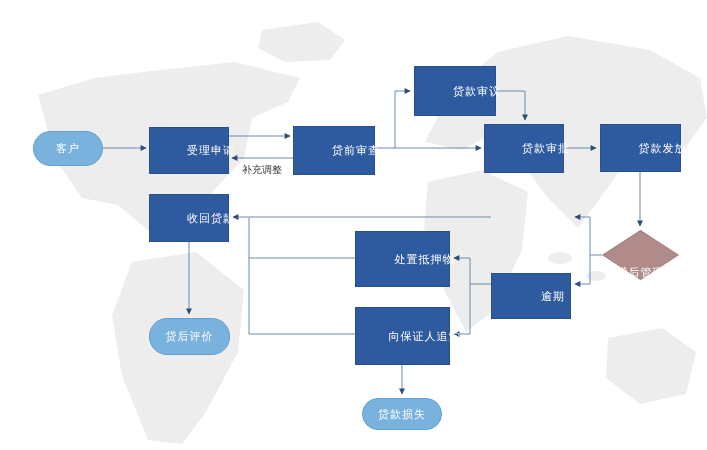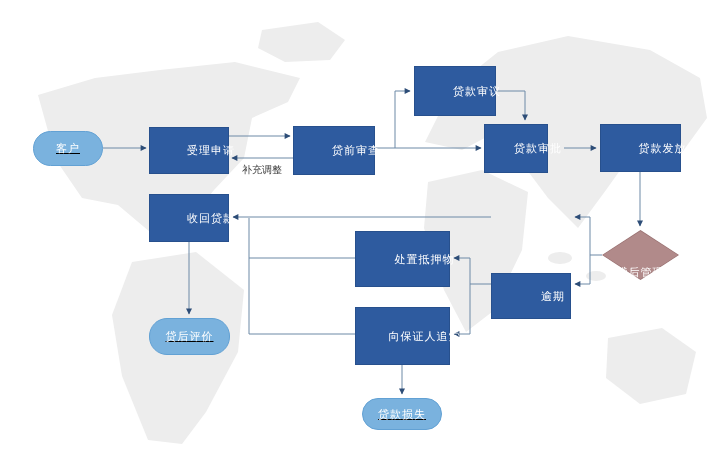--- a/index.html
+++ b/index.html
@@ -12,21 +12,21 @@
   }
   html,body{margin:0;padding:0;}
   body{font-family:"Liberation Sans","DejaVu Sans",sans-serif;background:#fff;}
   #canvas{position:relative;width:707px;height:450px;background:var(--background);overflow:hidden;}
   #canvas svg{position:absolute;left:0;top:0;}
   .map-shape{fill:var(--map);stroke:none;}
   .edge{stroke:var(--line);stroke-width:1;fill:none;}
   .arrow-head{fill:var(--arrow);}
   .node{position:absolute;display:flex;align-items:center;justify-content:center;box-sizing:border-box;}
   .process{background:var(--process-fill);border:1px solid var(--process-border);padding-left:44px;}
-  .terminator{background:var(--terminator-fill);border:1px solid var(--terminator-border);border-radius:18px;text-decoration:underline;}
+  .terminator{background:var(--terminator-fill);border:1px solid var(--terminator-border);border-radius:18px;}
   .decision{background:transparent;border:none;align-items:flex-end;}
   .diamond-outer{position:absolute;inset:0;background:var(--decision-border);
     clip-path:polygon(50% 0,100% 50%,50% 100%,0 50%);}
   .diamond-inner{position:absolute;inset:1px;background:var(--decision-fill);
     clip-path:polygon(50% 0,100% 50%,50% 100%,0 50%);}
   .node-label{position:relative;color:var(--node-text);font-size:11px;letter-spacing:1px;white-space:nowrap;z-index:2;}
   .edge-label{position:absolute;font-size:10px;color:var(--label-text);white-space:nowrap;}
 </style>
 </head>
 <body>
@@ -79,21 +79,21 @@
   </div>
 
   <div class="node process" style="left:293px;top:126px;width:82px;height:49px">
     <span class="node-label">贷前审查</span>
   </div>
 
   <div class="node process" style="left:414px;top:66px;width:82px;height:50px">
     <span class="node-label">贷款审议</span>
   </div>
 
-  <div class="node process" style="left:484px;top:124px;width:64px;height:49px">
+  <div class="node process" style="left:484px;top:124px;width:80px;height:49px">
     <span class="node-label">贷款审批</span>
   </div>
 
   <div class="node process" style="left:600px;top:124px;width:81px;height:48px">
     <span class="node-label">贷款发放</span>
   </div>
 
   <div class="node decision" style="left:602px;top:230px;width:77px;height:50px">
     <div class="diamond-outer">
       <div class="diamond-inner"></div>

